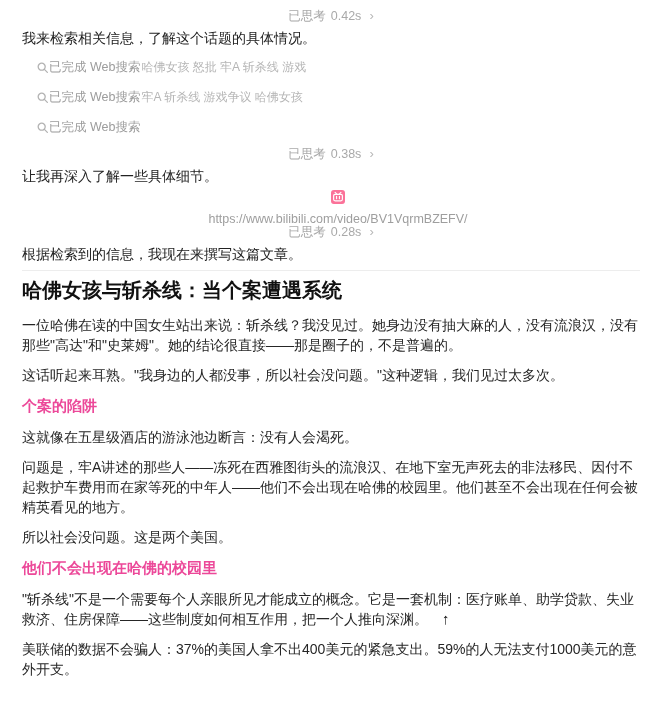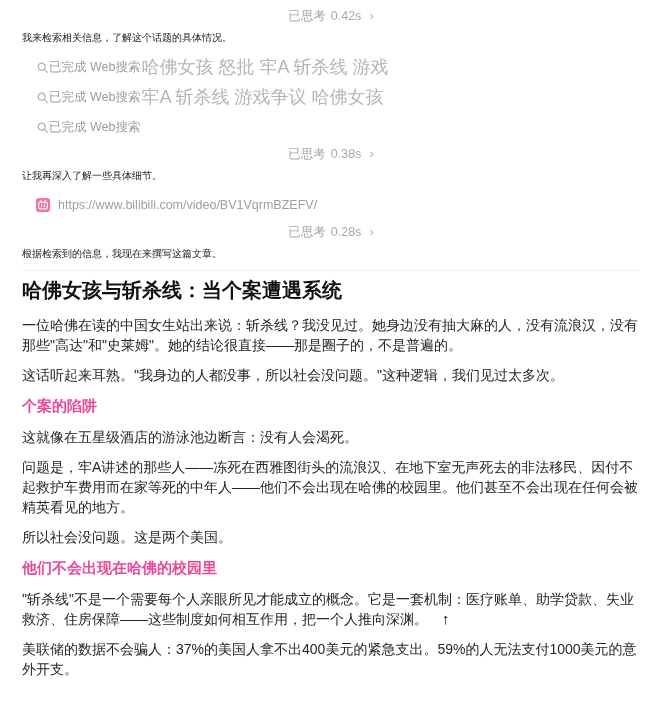--- a/index.html
+++ b/index.html
@@ -10,34 +10,34 @@
   }
   .page{padding:4px 20px 0 22px;}
 
   .think{
     display:flex;align-items:center;gap:5px;
     color:#a9a9a9;font-size:12.5px;line-height:16px;
     margin:4px 0;cursor:pointer;user-select:none;justify-content:center;
   }
   .think .chev{font-size:13px;color:#b8b8b8;margin-left:3px;line-height:14px;}
 
-  .msg{font-size:10px;line-height:20px;margin:0 0 4px;color:#222222;}
+  .msg{font-size:14px;line-height:20px;margin:0 0 4px;color:#222222;}
 
   .search-list{margin:2px 0;padding-left:14px;}
   .search-row{
     display:flex;align-items:center;height:30px;
     font-size:12.5px;color:#9c9c9c;cursor:pointer;
   }
   .search-row .icon{display:flex;align-items:center;}
-  .search-row .query{color:#b5b5b5;font-size:18px;margin-left:1px;}
+  .search-row .query{color:#b5b5b5;font-size:12px;margin-left:1px;}
 
   .link-row{
     display:flex;align-items:center;gap:8px;
     margin:4px 0;padding-left:14px;height:30px;
-    font-size:12.5px;color:#9e9e9e;cursor:pointer;
+    font-size:12.5px;color:#9e9e9e;cursor:pointer;flex-direction:column;
   }
   .link-row .icon{display:flex;align-items:center;}
 
   .divider{border:none;border-top:1px solid #ededed;margin:6px 0;}
 
   .title{font-size:20px;font-weight:bold;color:#111111;line-height:26px;margin:0 0 12px;}
   .sec-heading{font-size:15px;font-weight:bold;color:#ec4899;line-height:22px;margin:8px 0 10px;}
   .para{font-size:14px;line-height:20px;margin:0 0 10px;color:#262626;}
   .cursor-arrow{display:inline-block;margin-left:14px;font-size:15px;color:#111111;font-weight:bold;}
 </style>

